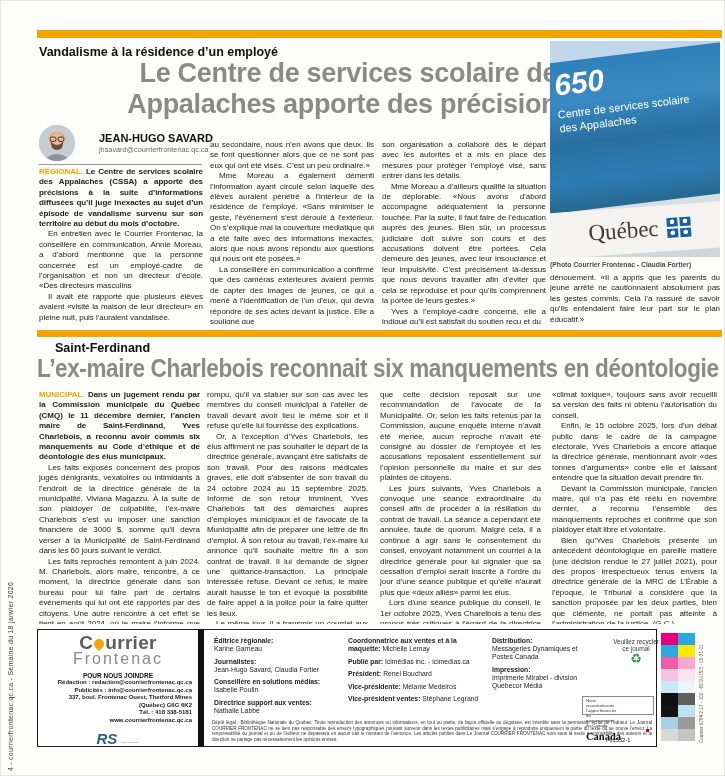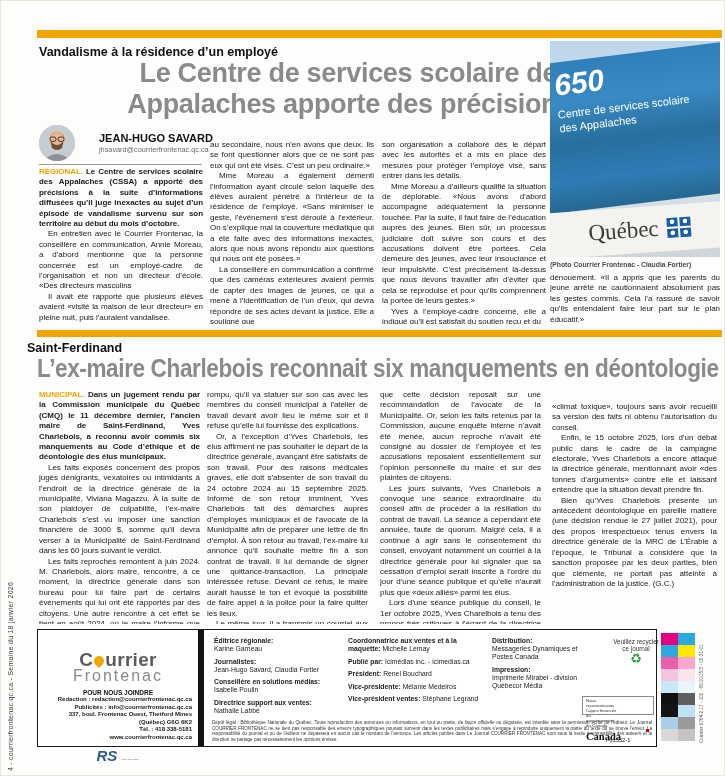--- a/index.html
+++ b/index.html
@@ -11,21 +11,21 @@
   .vtext{position:absolute;left:6px;top:770px;transform:rotate(-90deg);transform-origin:0 0;
          white-space:nowrap;font-size:7px;color:#3a3a3a;letter-spacing:.25px;}
 
   
   .rule{position:absolute;background:#f2a400;}
   .top-rule{left:36px;top:29px;width:685px;height:8px;}
   .mid-rule{left:36px;top:329px;width:685px;height:7px;}
 
   .kicker{position:absolute;font-weight:bold;font-size:12.5px;color:#101010;}
   .k1{left:38px;top:44px;}
-  .k2{left:26px;top:340px;}
+  .k2{left:54px;top:340px;}
   .headline{position:absolute;font-weight:bold;color:#8a8a8a;margin:0;}
   .h1{left:36px;top:57px;width:535px;font-size:27px;line-height:31px;letter-spacing:-.3px;text-align:right;}
   .h2{left:36px;top:353px;font-size:25px;letter-spacing:-.4px;white-space:nowrap;
       transform:scaleX(.9);transform-origin:0 0;}
 
   
   .byline{position:absolute;left:38px;top:124px;display:flex;gap:24px;align-items:center;}
   .avatar{width:36px;height:36px;border-radius:50%;overflow:hidden;flex:0 0 36px;background:#cdd3d8;}
   .bname{font-size:11px;font-weight:bold;color:#101010;}
   .bemail{font-size:7.3px;color:#6a6a6a;margin-top:1px;}
@@ -38,42 +38,42 @@
   .col p.lead{text-indent:0;font-weight:bold;}
   .col p.cont{text-indent:0;}
   .lbl-orange{color:#f2a400;font-weight:bold;}
   .a1c1{left:38px;top:166px;width:164px;height:157px;}
   .a1c2{left:209px;top:139px;width:164px;height:184px;}
   .a1c3{left:381px;top:139px;width:164px;height:184px;}
   .a1c4{left:549px;top:272px;width:170px;height:52px;}
   .a2c1{left:38px;top:389px;width:161px;height:234px;}
   .a2c2{left:206px;top:389px;width:161px;height:234px;}
   .a2c3{left:379px;top:389px;width:161px;height:234px;}
-  .a2c4{left:551px;top:401px;width:165px;height:234px;}
+  .a2c4{left:551px;top:389px;width:165px;height:234px;}
 
   
   .photo{position:absolute;left:549px;top:40px;width:170px;height:216px;overflow:hidden;margin:0;
          background:linear-gradient(180deg,#bdd6e9 0%,#d7e5ef 55%,#cfd5d9 100%);}
   .sign{position:absolute;left:-14px;top:12px;width:204px;height:150px;transform:rotate(-7deg);
         background:linear-gradient(180deg,#2f7fba 0%,#3a8ac4 28%,#276f9e 55%,#2e7cb6 80%,#25688f 100%);}
   .sign-num{position:absolute;left:24px;top:6px;color:#fff;font-size:30px;font-weight:bold;font-style:italic;}
   .sign-l1{position:absolute;left:24px;top:46px;color:#fff;font-size:11px;}
   .sign-l2{position:absolute;left:24px;top:60px;color:#fff;font-size:11px;}
   .qcband{position:absolute;left:-10px;top:166px;width:200px;height:46px;background:#f5f3ef;
           transform:rotate(-4deg);display:flex;align-items:center;justify-content:center;gap:7px;}
   .qcword{font-family:"Liberation Serif",serif;font-size:23px;color:#3c3c3c;}
   .qcflag{display:grid;grid-template-columns:11px 11px;grid-template-rows:9px 9px;gap:2px;
           background:#fff;padding:1px;}
   .qcflag div{background:radial-gradient(circle at 50% 45%, #fff 0 2px, #1b5fa8 2.6px);}
   .caption1{position:absolute;left:549px;top:260px;font-size:6.8px;font-weight:bold;color:#4a4a4a;}
 
   
   .footer{position:absolute;left:36px;top:628px;width:620px;height:118px;border:1.5px solid #1a1a1a;
           box-sizing:border-box;background:#fff;}
-  .fleft{position:absolute;left:0;top:17px;width:160px;height:100%;padding:3px 6px;box-sizing:border-box;
+  .fleft{position:absolute;left:0;top:0;width:160px;height:100%;padding:3px 6px;box-sizing:border-box;
          text-align:center;}
   .fdivider{position:absolute;left:160px;top:0;width:6px;height:100%;background:#111;}
   .fright{position:absolute;left:166px;top:0;right:0;height:100%;}
   .clogo{font-size:19px;font-weight:bold;color:#5b5b5b;line-height:19px;letter-spacing:.3px;}
   .pin{display:inline-block;width:10px;height:10px;border-radius:50% 50% 50% 0;background:#f2a400;
        transform:rotate(-45deg);margin:0 1px;}
   .clogo2{font-size:16px;color:#8a8a8a;letter-spacing:2px;margin-top:-2px;}
   .fcontact-title{font-size:6.5px;font-weight:bold;margin-top:4px;color:#111;}
   .fline{font-size:6px;font-weight:bold;color:#222;line-height:7.6px;text-align:right;}
   .rs{margin-top:5px;font-size:15px;font-weight:bold;font-style:italic;color:#2b5d8e;}
@@ -198,20 +198,21 @@
 
     <div class="col a2c3">
       <p class="cont">que cette décision reposait sur une recommandation de l’avocate de la Municipalité. Or, selon les faits retenus par la Commission, aucune enquête interne n’avait été menée, aucun reproche n’avait été consigné au dossier de l’employée et les accusations reposaient essentiellement sur l’opinion personnelle du maire et sur des plaintes de citoyens.</p>
       <p>Les jours suivants, Yves Charlebois a convoqué une séance extraordinaire du conseil afin de procéder à la résiliation du contrat de travail. La séance a cependant été annulée, faute de quorum. Malgré cela, il a continué à agir sans le consentement du conseil, envoyant notamment un courriel à la directrice générale pour lui signaler que sa cessation d’emploi serait inscrite à l’ordre du jour d’une séance publique et qu’elle n’aurait plus que «deux alliés» parmi les élus.</p>
       <p>Lors d’une séance publique du conseil, le 1er octobre 2025, Yves Charelbois a tenu des propos très critiques à l’égard de la directrice générale. Quelques jours plus tard, il lui suggérait une suspension temporaire, prétextant un</p>
     </div>
 
     <div class="col a2c4">
       <p class="cont">«climat toxique», toujours sans avoir recueilli sa version des faits ni obtenu l’autorisation du conseil.</p>
       <p>Enfin, le 15 octobre 2025, lors d’un débat public dans le cadre de la campagne électorale, Yves Charlebois a encore attaqué la directrice générale, mentionnant avoir «des tonnes d’arguments» contre elle et laissant entendre que la situation devait prendre fin.</p>
+      <p>Devant la Commission municipale, l’ancien maire, qui n’a pas été réélu en novembre dernier, a reconnu l’ensemble des manquements reprochés et confirmé que son plaidoyer était libre et volontaire.</p>
       <p>Bien qu’Yves Charlebois présente un antécédent déontologique en pareille matière (une décision rendue le 27 juillet 2021), pour des propos irrespectueux tenus envers la directrice générale de la MRC de L’Érable à l’époque, le Tribunal a considéré que la sanction proposée par les deux parties, bien que clémente, ne portait pas atteinte à l’administration de la justice. (G.C.)</p>
     </div>
   </section>
 
   <footer class="footer">
     <div class="fleft">
       <div class="clogo">C<span class="pin"></span><span>urrier</span></div>
       <div class="clogo2">Frontenac</div>
       <div class="fcontact-title">POUR NOUS JOINDRE</div>
       <div class="fline">Rédaction : redaction@courrierfrontenac.qc.ca</div>

